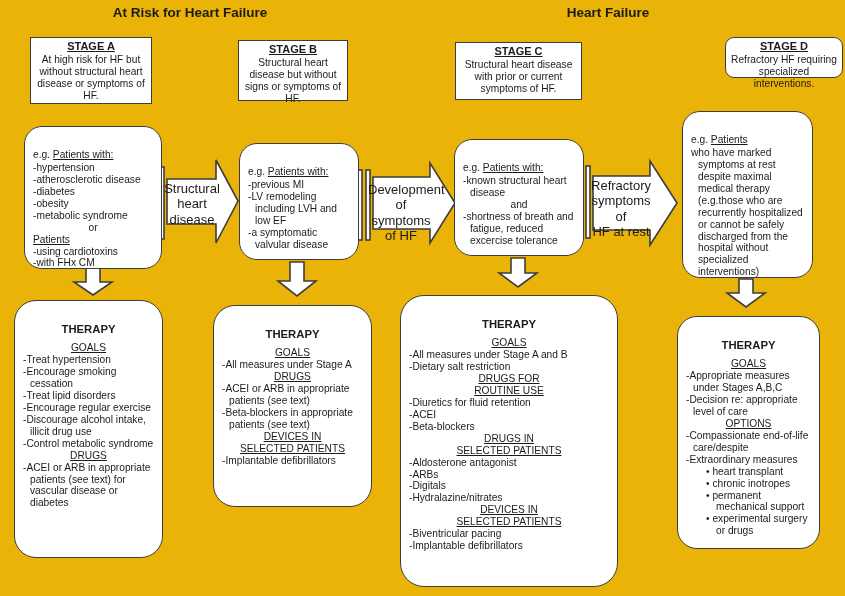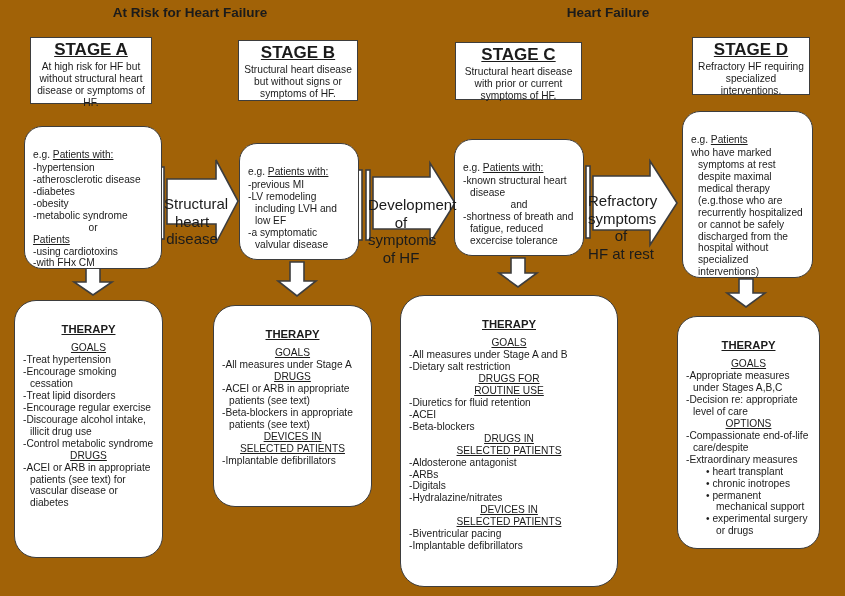--- a/index.html
+++ b/index.html
@@ -1,34 +1,34 @@
 <!DOCTYPE html>
 <html><head>
 <meta charset="utf-8">
 <style>
   html,body{margin:0;padding:0;background:#fff;}
   .canvas{
-    position:relative;width:845px;height:596px;background:#a16207;
+    position:relative;width:845px;height:596px;background:#eab308;
     font-family:"Liberation Sans",sans-serif;color:#1b1b1b;overflow:hidden;
   }
   .hdr{position:absolute;font-weight:bold;font-size:13.5px;text-align:center;}
   .box{position:absolute;background:#fff;border:1.6px solid #3d3d3d;box-sizing:border-box;}
   .stage-box{text-align:center;padding:2px 4px;font-size:10.2px;line-height:1.17;}
-  .stage-title{font-weight:bold;text-decoration:underline;font-size:17px;margin-bottom:1px;}
+  .stage-title{font-weight:bold;text-decoration:underline;font-size:11px;margin-bottom:1px;}
   .rbox{border-radius:18px;padding:22px 8px;font-size:10.2px;line-height:1.17;}
   .u{text-decoration:underline;}
   .c{text-align:center;text-indent:0;padding-left:0;}
   .ln{padding-left:7px;text-indent:-7px;}
   .ln.c{padding-left:0;text-indent:0;}
   .bl{padding-left:30px !important;text-indent:-10px !important;}
   .ph{margin-bottom:1px;}
-  .therapy-title{text-align:center;font-weight:bold;text-decoration:underline;font-size:11.3px;margin-bottom:2px;}
+  .therapy-title{text-align:center;font-weight:bold;font-size:11.3px;margin-bottom:2px;}
   .sec-h{text-align:center;text-decoration:underline;white-space:pre-line;line-height:1.17;}
   .sec-h:first-of-type{margin-top:6px;}
-  .arrow-label{position:absolute;font-size:15px;line-height:1.18;text-align:center;white-space:pre-line;z-index:3;margin-top:14px;}
+  .arrow-label{position:absolute;font-size:13px;line-height:1.18;text-align:center;white-space:pre-line;z-index:3;}
   svg.layer{position:absolute;left:0;top:0;z-index:0;}
   .box{z-index:2;}
 </style>
 </head>
 <body>
 
 <div class="canvas">
 
   <svg class="layer" width="845" height="596">
     <g fill="#ffffff" stroke="#3d3d3d" stroke-width="1.6" stroke-linejoin="miter">
@@ -68,29 +68,29 @@
 of symptoms
 of HF</div>
   <div class="arrow-label" style="left:588px;top:178px;width:66px;">Refractory
 symptoms of
 HF at rest</div>
 
   <div class="box stage-box" style="left:30px;top:37px;width:122px;height:67px;">
     <div class="stage-title">STAGE A</div>
     <div>At high risk for HF but without structural heart disease or symptoms of HF.</div>
   </div>
-  <div class="box stage-box" style="left:238px;top:40px;width:120px;height:61px;">
+  <div class="box stage-box" style="left:238px;top:40px;width:110px;height:61px;">
     <div class="stage-title">STAGE B</div>
     <div>Structural heart disease but without signs or symptoms of HF.</div>
   </div>
   <div class="box stage-box" style="left:455px;top:42px;width:127px;height:58px;">
     <div class="stage-title">STAGE C</div>
     <div>Structural heart disease with prior or current symptoms of HF.</div>
   </div>
-  <div class="box stage-box" style="left:692px;top:37px;width:118px;height:58px;">
+  <div class="box stage-box" style="left:725px;top:37px;width:118px;height:41px;border-radius:9px;">
     <div class="stage-title">STAGE D</div>
     <div>Refractory HF requiring specialized interventions.</div>
   </div>
 
   <div class="box rbox" style="left:24px;top:126px;width:138px;height:143px;">
     <div class="ph">
       <span>e.g.</span>
       <span class="u">Patients with:</span>
     </div>
     <div>

